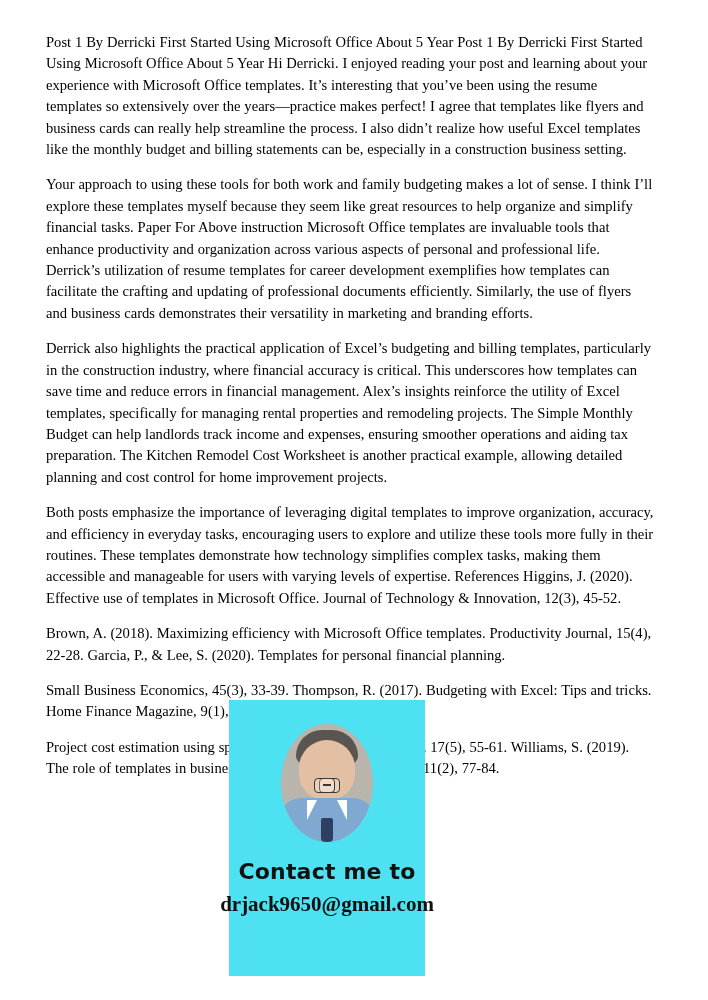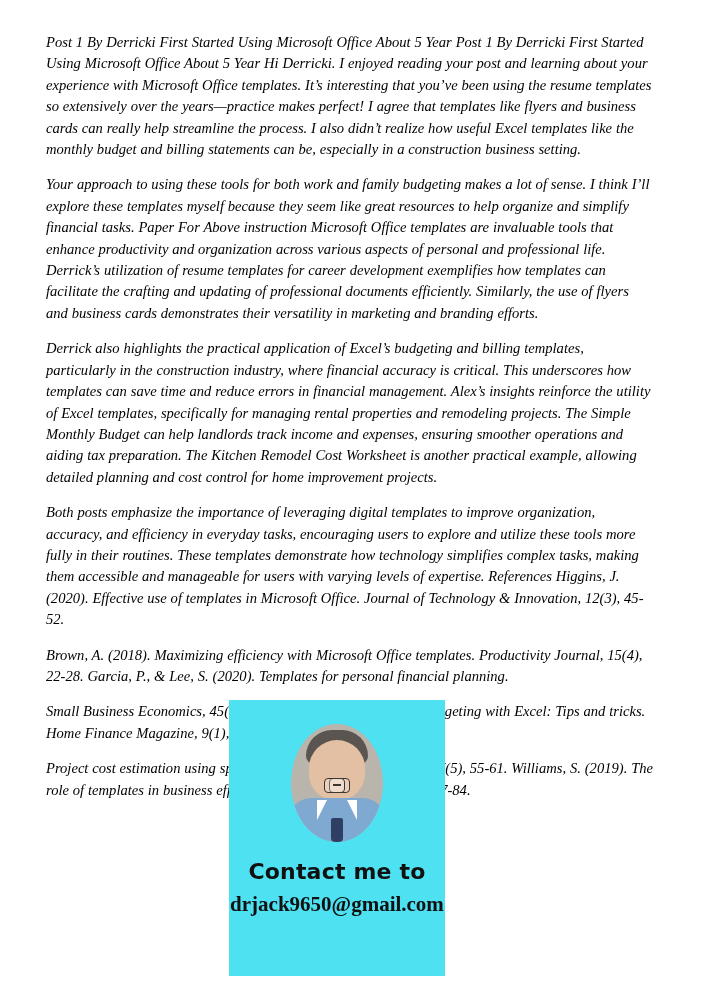--- a/index.html
+++ b/index.html
@@ -20,35 +20,34 @@
     left: 0; top: 0;
     width: 708px;
     height: 1000px;
     background: #ffffff;
   }
   .doc-body {
     position: absolute;
     left: 46px;
     top: 32px;
     width: 608px;
-    font-style: italic;
   }
   .para {
     font-size: 14.6px;
     line-height: 21.4px;
     text-align: left;
     margin: 0 0 14px 0;
     word-spacing: 0.2px;
   }
   
   .overlay-card {
     position: absolute;
     left: 229px;
     top: 700px;
-    width: 216px;
+    width: 196px;
     height: 276px;
     background: #4ee1f2;
     z-index: 20;
     display: flex;
     flex-direction: column;
     align-items: center;
     font-family: "DejaVu Sans", "Liberation Sans", sans-serif;
   }
   .avatar {
     margin-top: 24px;

